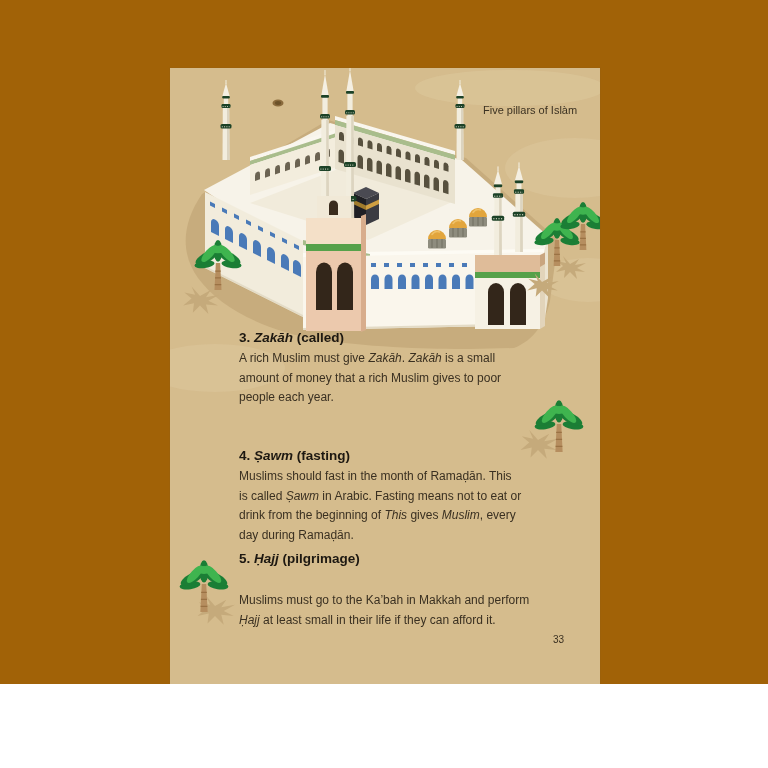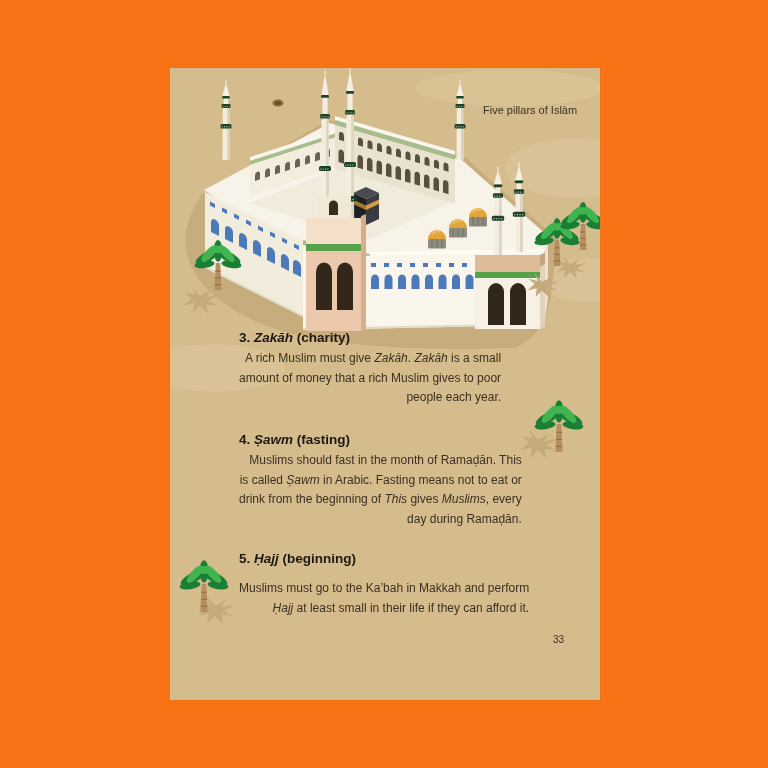--- a/index.html
+++ b/index.html
@@ -1,26 +1,26 @@
 <!DOCTYPE html>
 <html><head>
 <meta charset="utf-8">
 <style>
   html,body{margin:0;padding:0;background:#ffffff;}
-  .canvas{position:relative;width:768px;height:768px;background:#f97316;overflow:hidden;
+  .canvas{position:relative;width:768px;height:684px;background:#a16207;overflow:hidden;
           font-family:"Liberation Sans","DejaVu Sans",sans-serif;}
   .page{position:absolute;left:170px;top:68px;width:430px;height:632px;background:#d5bc8d;
         box-shadow:0 0 0 1px rgba(120,95,50,0.08);}
   .illustration{position:absolute;left:0;top:0;}
   .page-label{position:absolute;left:313px;top:36px;font-size:11px;color:#3c3222;letter-spacing:0;}
   .sec{position:absolute;left:69px;}
   .sec h3{margin:0;font-size:13.5px;line-height:15px;font-weight:bold;color:#1d1811;}
   .sec h3 .trm{font-style:italic;}
-  .sec p{margin:4px 0 0 0;font-size:12px;line-height:19.5px;color:#3a3021;white-space:pre-wrap;text-align:right;}
-  .sec.sec5 p{margin-top:13px;}
+  .sec p{margin:4px 0 0 0;font-size:12px;line-height:19.5px;color:#3a3021;white-space:pre-wrap;}
+  .sec.sec5 p{margin-top:25px;}
   .it{font-style:italic;}
   .pagenum{position:absolute;left:383px;top:566px;font-size:10px;color:#3a3021;}
 </style>
 </head>
 <body>
 
 <div class="canvas">
   <div class="page">
 
     <svg class="illustration" width="430" height="632" viewBox="0 0 430 632">
@@ -267,44 +267,44 @@
         <use href="#palm" transform="translate(34,544) scale(1.4)"></use>
       </g>
     </svg>
 
     <div class="page-label">Five pillars of Islàm</div>
 
     <section class="sec" style="top:262px">
       <h3>
         <span class="num">3.</span>
         <span class="trm">Zakāh</span>
-        <span class="par">(charity)</span>
+        <span class="par">(called)</span>
       </h3>
       <p><span>A rich Muslim must give </span><span class="it">Zakāh</span><span>. </span><span class="it">Zakāh</span><span> is a small
 amount of money that a rich Muslim gives to poor
 people each year.</span></p>
     </section>
 
-    <section class="sec" style="top:364px">
+    <section class="sec" style="top:380px">
       <h3>
         <span class="num">4.</span>
         <span class="trm">Ṣawm</span>
         <span class="par">(fasting)</span>
       </h3>
       <p><span>Muslims should fast in the month of Ramaḍān. This
 is called </span><span class="it">Ṣawm</span><span> in Arabic. Fasting means not to eat or
-drink from the beginning of </span><span class="it">This</span><span> gives </span><span class="it">Muslims</span><span>, every
+drink from the beginning of </span><span class="it">This</span><span> gives </span><span class="it">Muslim</span><span>, every
 day during Ramaḍān.</span></p>
     </section>
 
     <section class="sec sec5" style="top:483px">
       <h3>
         <span class="num">5.</span>
         <span class="trm">Ḥajj</span>
-        <span class="par">(beginning)</span>
+        <span class="par">(pilgrimage)</span>
       </h3>
       <p><span>Muslims must go to the Ka’bah in Makkah and perform
 </span><span class="it">Ḥajj</span><span> at least small in their life if they can afford it.</span></p>
     </section>
 
     <div class="pagenum">33</div>
   </div>
 </div>
 
 </body></html>

